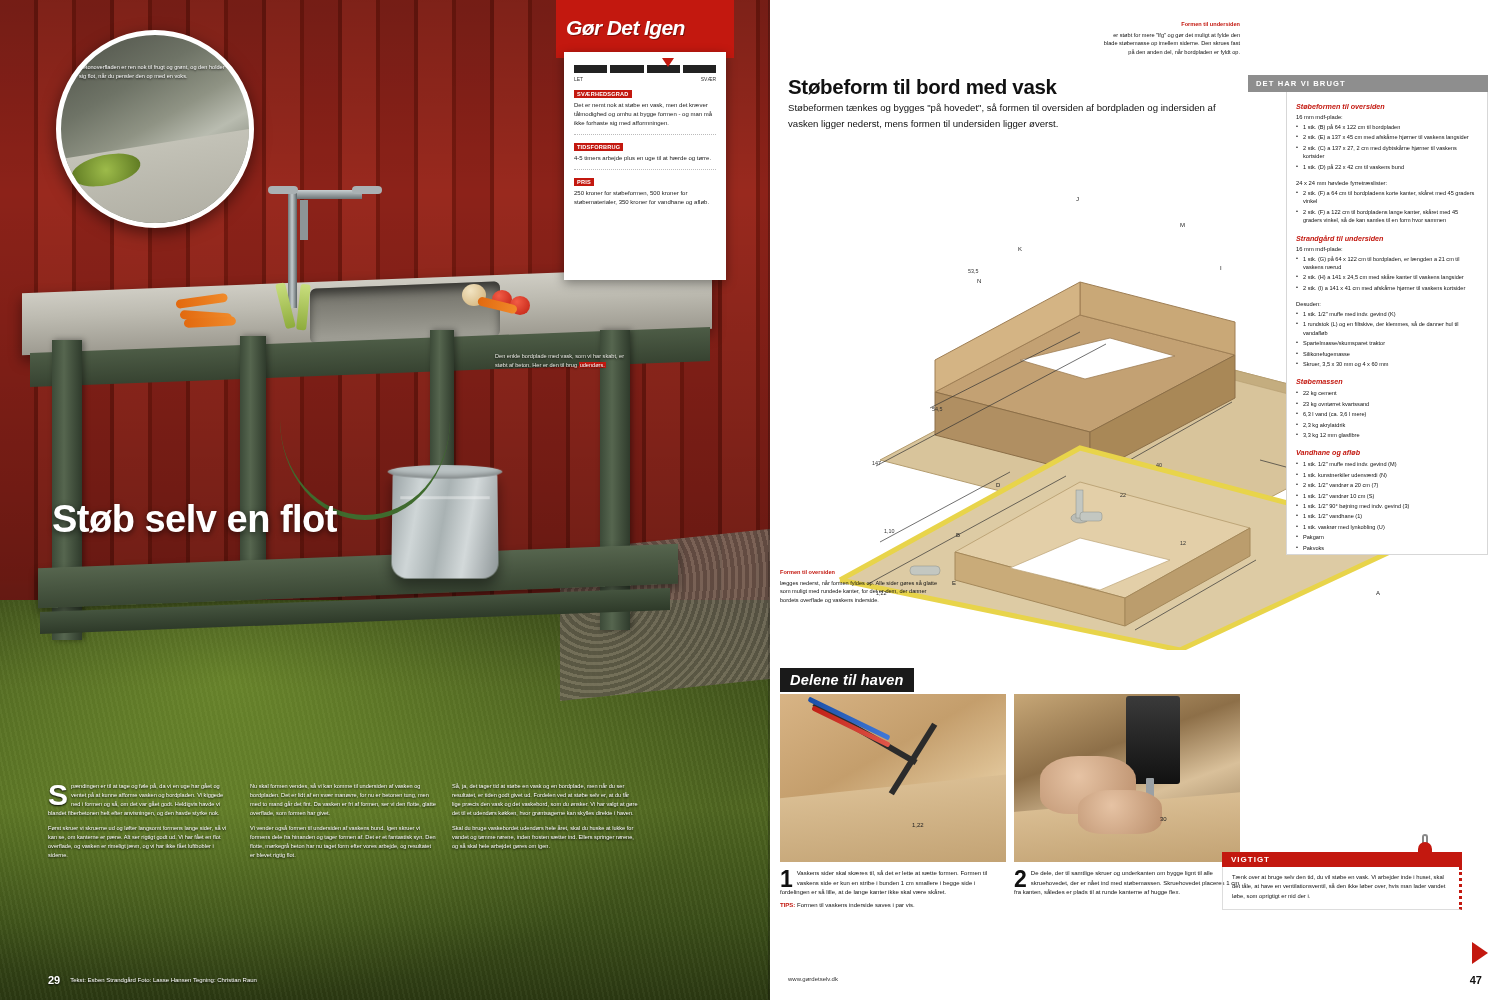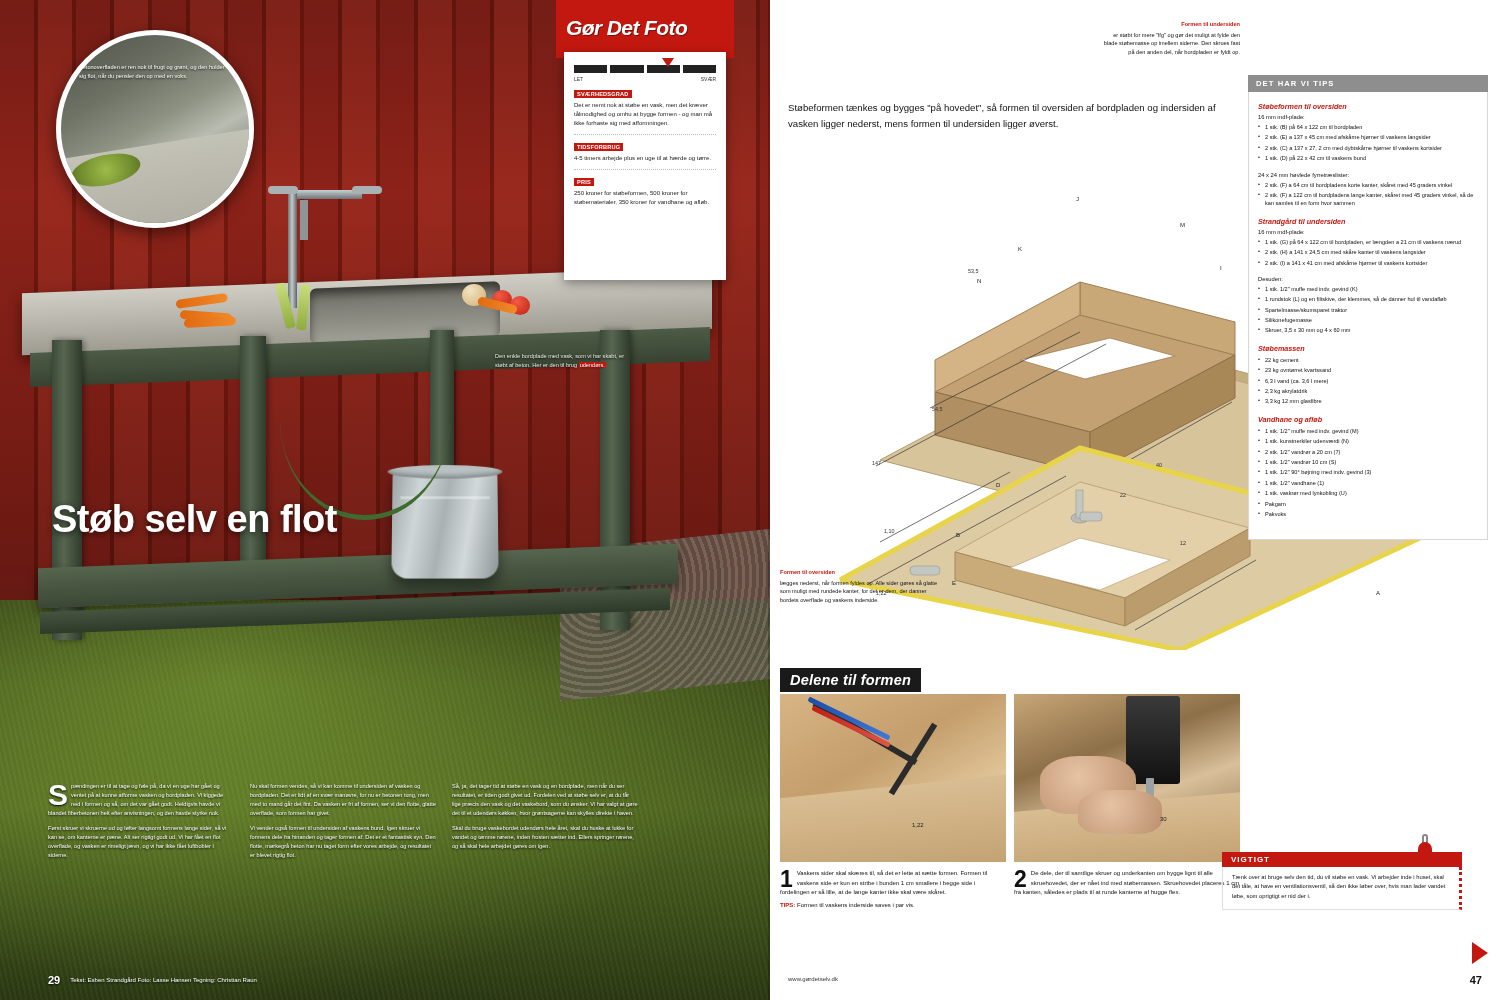--- a/index.html
+++ b/index.html
@@ -187,21 +187,21 @@
   .hand{position:absolute;background:radial-gradient(circle at 40% 35%,#e6c3a4,#bb8f6c);border-radius:40% 40% 30% 30%;}
   .step-texts{display:flex;gap:8px;margin-top:7px;}
   .step-col{width:226px;font-size:6px;line-height:1.62;color:#111;}
   .stepnum{float:left;font-size:23px;font-weight:bold;line-height:.8;margin:1px 4px 0 0;color:#111;}
   .tips{color:#c3180f;font-weight:bold;}
 
   
   .side{position:absolute;left:478px;top:75px;width:240px;}
   .side-head{background:#8e8e8e;color:#fff;font-size:7.6px;font-weight:bold;
     padding:4px 8px;letter-spacing:1.1px;}
-  .side-body{background:#fff;border:1px solid #d7d7d7;border-top:none;padding:8px 9px 19px;}
+  .side-body{background:#fff;border:1px solid #d7d7d7;border-top:none;padding:8px 9px 0;margin-left:38px;}
   .side-sec{color:#c3180f;font-weight:bold;font-size:7.2px;margin:9px 0 3px;font-style:italic;}
   .side-sec:first-child{margin-top:2px;}
   .side-sub{font-size:5.8px;color:#111;margin:2px 0 3px;}
   .side-ul{list-style:none;margin:0 0 2px;}
   .side-ul li{font-size:5.6px;line-height:1.5;color:#111;padding-left:7px;position:relative;margin-bottom:2px;}
   .side-ul li::before{content:"•";position:absolute;left:0;top:-1px;}
 
   
   .warn{position:absolute;left:452px;top:852px;width:240px;}
   .warn-bar{background:#c3180f;color:#fff;font-size:8px;font-weight:bold;padding:3px 9px;letter-spacing:1px;}
@@ -259,21 +259,21 @@
     <div class="carrot" style="left:478px;top:296px;transform:rotate(14deg);width:40px;"></div>
 
     <div class="inset-photo">
       <div class="ip-concrete"></div>
       <div class="ip-veg"></div>
       <div class="inset-cap">Betonoverfladen er ren nok til frugt og grønt, og den holder sig flot, når du pensler den op med en voks.</div>
     </div>
 
     <div class="gds-block">
       <div class="gds-bar"></div>
-      <div class="gds-logo">Gør Det Foto</div>
+      <div class="gds-logo">Gør Det Igen</div>
       <div class="gds-card">
         <div class="diff-bar">
           <div class="diff-seg"></div>
           <div class="diff-seg"></div>
           <div class="diff-seg"></div>
           <div class="diff-seg"></div>
           <div class="diff-marker"></div>
         </div>
         <div class="diff-labels">
           <span>LET</span>
@@ -316,20 +316,21 @@
 
     <div class="lfooter">
       <span class="pg">29</span>
       <span>Tekst: Esben Strandgård  Foto: Lasse Hansen  Tegning: Christian Raun</span>
     </div>
   </div>
 
   <div class="gutter"></div>
 
   <div class="right-page">
+    <div class="r-title">Støbeform til bord med vask</div>
     <div class="r-intro">Støbeformen tænkes og bygges "på hovedet", så formen til oversiden af bordpladen og indersiden af vasken ligger nederst, mens formen til undersiden ligger øverst.</div>
 
     <div class="diagram">
       <svg width="700" height="490" viewBox="0 0 700 490">
 
         <polygon points="100,300 330,178 640,258 410,380" fill="#d8c49b" stroke="#b49c6e" stroke-width="1"></polygon>
         <polygon points="330,178 640,258 640,268 330,188" fill="#c4ad7f" stroke="#b49c6e" stroke-width=".6"></polygon>
 
         <polygon points="155,232 300,155 455,195 310,272" fill="#c3a173" stroke="#9f7f55" stroke-width="1"></polygon>
         <polygon points="240,200 330,178 395,196 305,219" fill="#ffffff" stroke="#9f7f55" stroke-width=".8"></polygon>
@@ -389,21 +390,21 @@
       <span class="rh">Formen til undersiden</span>
       <span>er støbt for mere "lfg" og gør det muligt at fylde den blade støbemasse op imellem siderne. Den skrues fast på den anden del, når bordpladen er fyldt op.</span>
     </div>
 
     <div class="note-left" style="left:10px;top:568px;width:160px;">
       <span class="rh">Formen til oversiden</span>
       <span>lægges nederst, når formen fyldes op. Alle sider gøres så glatte som muligt med rundede kanter, for det er dem, der danner bordets overflade og vaskens inderside.</span>
     </div>
 
     <div class="steps">
-      <div class="steps-head">Delene til formen</div>
+      <div class="steps-head">Delene til haven</div>
       <div class="step-photos">
         <div class="step-ph ph1">
           <div class="mdf-board" style="left:-20px;top:92px;width:280px;height:90px;transform:rotate(-6deg);"></div>
           <div class="square-tool" style="left:26px;top:36px;width:118px;height:6px;transform:rotate(30deg);"></div>
           <div class="square-tool" style="left:92px;top:62px;width:82px;height:6px;transform:rotate(-58deg);"></div>
           <div class="pencil" style="left:24px;top:22px;width:90px;background:linear-gradient(to right,#1b4fa8,#3f78d8);transform:rotate(26deg);"></div>
           <div class="pencil" style="left:28px;top:30px;width:86px;background:linear-gradient(to right,#c11f14,#e0564a);transform:rotate(26deg);"></div>
           <div style="position:absolute;left:132px;top:128px;font-size:6px;color:#222;">1,22</div>
         </div>
         <div class="step-ph ph2">
@@ -425,21 +426,21 @@
           </div>
         </div>
         <div class="step-col">
           <span class="stepnum">2</span>
           <span>De dele, der til samtlige skruer og underkanten om bygge lignt til alle skruehovedet, der er nået ind med støbemassen. Skruehovedet placeres 1 cm fra kanten, således er plads til at runde kanterne af hugge flex.</span>
         </div>
       </div>
     </div>
 
     <div class="side">
-      <div class="side-head">DET HAR VI TIPS</div>
+      <div class="side-head">DET HAR VI BRUGT</div>
       <div class="side-body">
 
         <div class="side-sec">Støbeformen til oversiden</div>
         <div class="side-sub">16 mm mdf-plade:</div>
         <ul class="side-ul">
           <li>1 stk. (B) på 64 x 122 cm til bordpladen</li>
           <li>2 stk. (E) a 137 x 45 cm med afskårne hjørner til vaskens langsider</li>
           <li>2 stk. (C) a 137 x 27, 2 cm med dybtskårne hjørner til vaskens kortsider</li>
           <li>1 stk. (D) på 22 x 42 cm til vaskens bund</li>
         </ul>

